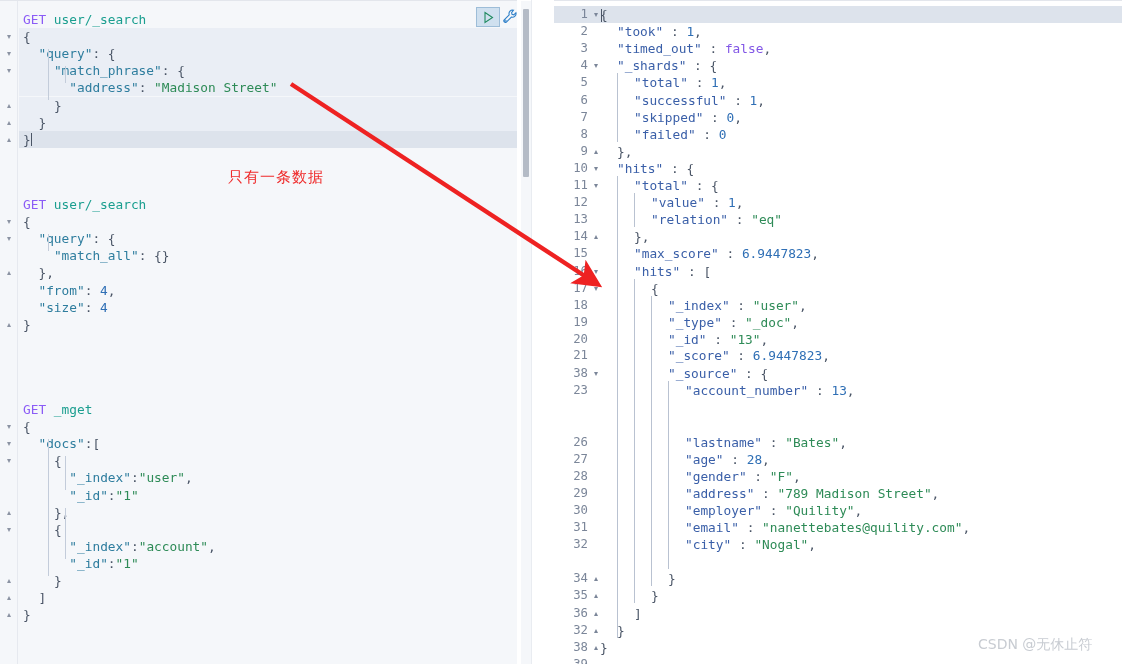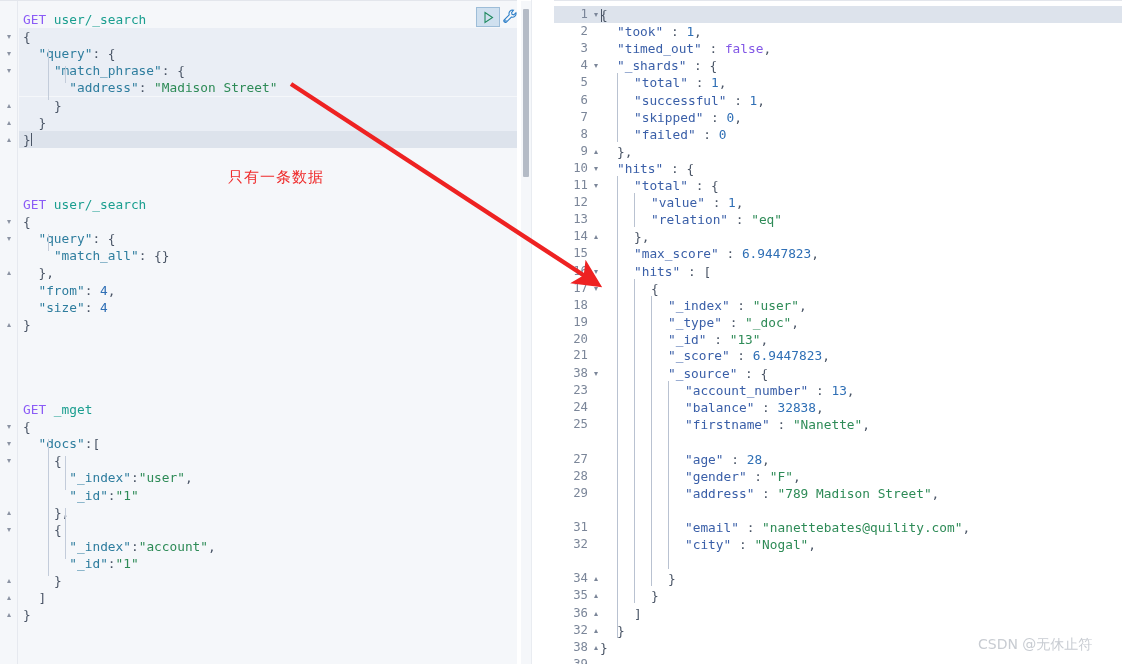--- a/index.html
+++ b/index.html
@@ -291,44 +291,44 @@
         <div class="rrow" style="top:364.1px">
           <span class="rnum">38</span>
           <span class="rfold">▾</span>
           <span class="rtext" style="left:114px"><span class="k-pkey">"_source"</span><span class="k-punc"> </span><span class="k-punc">:</span><span class="k-punc"> </span><span class="k-punc">{</span></span>
         </div>
         <div class="rrow" style="top:381.20000000000005px">
           <span class="rnum">23</span>
           <span class="rfold"></span>
           <span class="rtext" style="left:131px"><span class="k-pkey">"account_number"</span><span class="k-punc"> </span><span class="k-punc">:</span><span class="k-punc"> </span><span class="k-num">13</span><span class="k-punc">,</span></span>
         </div>
-        <div class="rrow" style="top:398.3px">
-          <span class="rnum">24</span>
-          <span class="rfold"></span>
-          <span class="rtext" style="left:131px"><span class="k-pkey">"balance"</span><span class="k-punc"> </span><span class="k-punc">:</span><span class="k-punc"> </span><span class="k-num">32838</span><span class="k-punc">,</span></span>
-        </div>
-        <div class="rrow" style="top:415.40000000000003px">
-          <span class="rnum">25</span>
-          <span class="rfold"></span>
-          <span class="rtext" style="left:131px"><span class="k-pkey">"firstname"</span><span class="k-punc"> </span><span class="k-punc">:</span><span class="k-punc"> </span><span class="k-str">"Nanette"</span><span class="k-punc">,</span></span>
+        <div class="rrow" style="top:432.50000000000006px">
+          <span class="rnum">26</span>
+          <span class="rfold"></span>
+          <span class="rtext" style="left:131px"><span class="k-pkey">"lastname"</span><span class="k-punc"> </span><span class="k-punc">:</span><span class="k-punc"> </span><span class="k-str">"Bates"</span><span class="k-punc">,</span></span>
         </div>
         <div class="rrow" style="top:449.6px">
           <span class="rnum">27</span>
           <span class="rfold"></span>
           <span class="rtext" style="left:131px"><span class="k-pkey">"age"</span><span class="k-punc"> </span><span class="k-punc">:</span><span class="k-punc"> </span><span class="k-num">28</span><span class="k-punc">,</span></span>
         </div>
         <div class="rrow" style="top:466.70000000000005px">
           <span class="rnum">28</span>
           <span class="rfold"></span>
           <span class="rtext" style="left:131px"><span class="k-pkey">"gender"</span><span class="k-punc"> </span><span class="k-punc">:</span><span class="k-punc"> </span><span class="k-str">"F"</span><span class="k-punc">,</span></span>
         </div>
         <div class="rrow" style="top:483.80000000000007px">
           <span class="rnum">29</span>
           <span class="rfold"></span>
           <span class="rtext" style="left:131px"><span class="k-pkey">"address"</span><span class="k-punc"> </span><span class="k-punc">:</span><span class="k-punc"> </span><span class="k-str">"789 Madison Street"</span><span class="k-punc">,</span></span>
+        </div>
+        <div class="rrow" style="top:500.90000000000003px">
+          <span class="rnum">30</span>
+          <span class="rfold"></span>
+          <span class="rtext" style="left:131px"><span class="k-pkey">"employer"</span><span class="k-punc"> </span><span class="k-punc">:</span><span class="k-punc"> </span><span class="k-str">"Quility"</span><span class="k-punc">,</span></span>
         </div>
         <div class="rrow" style="top:518px">
           <span class="rnum">31</span>
           <span class="rfold"></span>
           <span class="rtext" style="left:131px"><span class="k-pkey">"email"</span><span class="k-punc"> </span><span class="k-punc">:</span><span class="k-punc"> </span><span class="k-str">"nanettebates@quility.com"</span><span class="k-punc">,</span></span>
         </div>
         <div class="rrow" style="top:535.1px">
           <span class="rnum">32</span>
           <span class="rfold"></span>
           <span class="rtext" style="left:131px"><span class="k-pkey">"city"</span><span class="k-punc"> </span><span class="k-punc">:</span><span class="k-punc"> </span><span class="k-str">"Nogal"</span><span class="k-punc">,</span></span>

